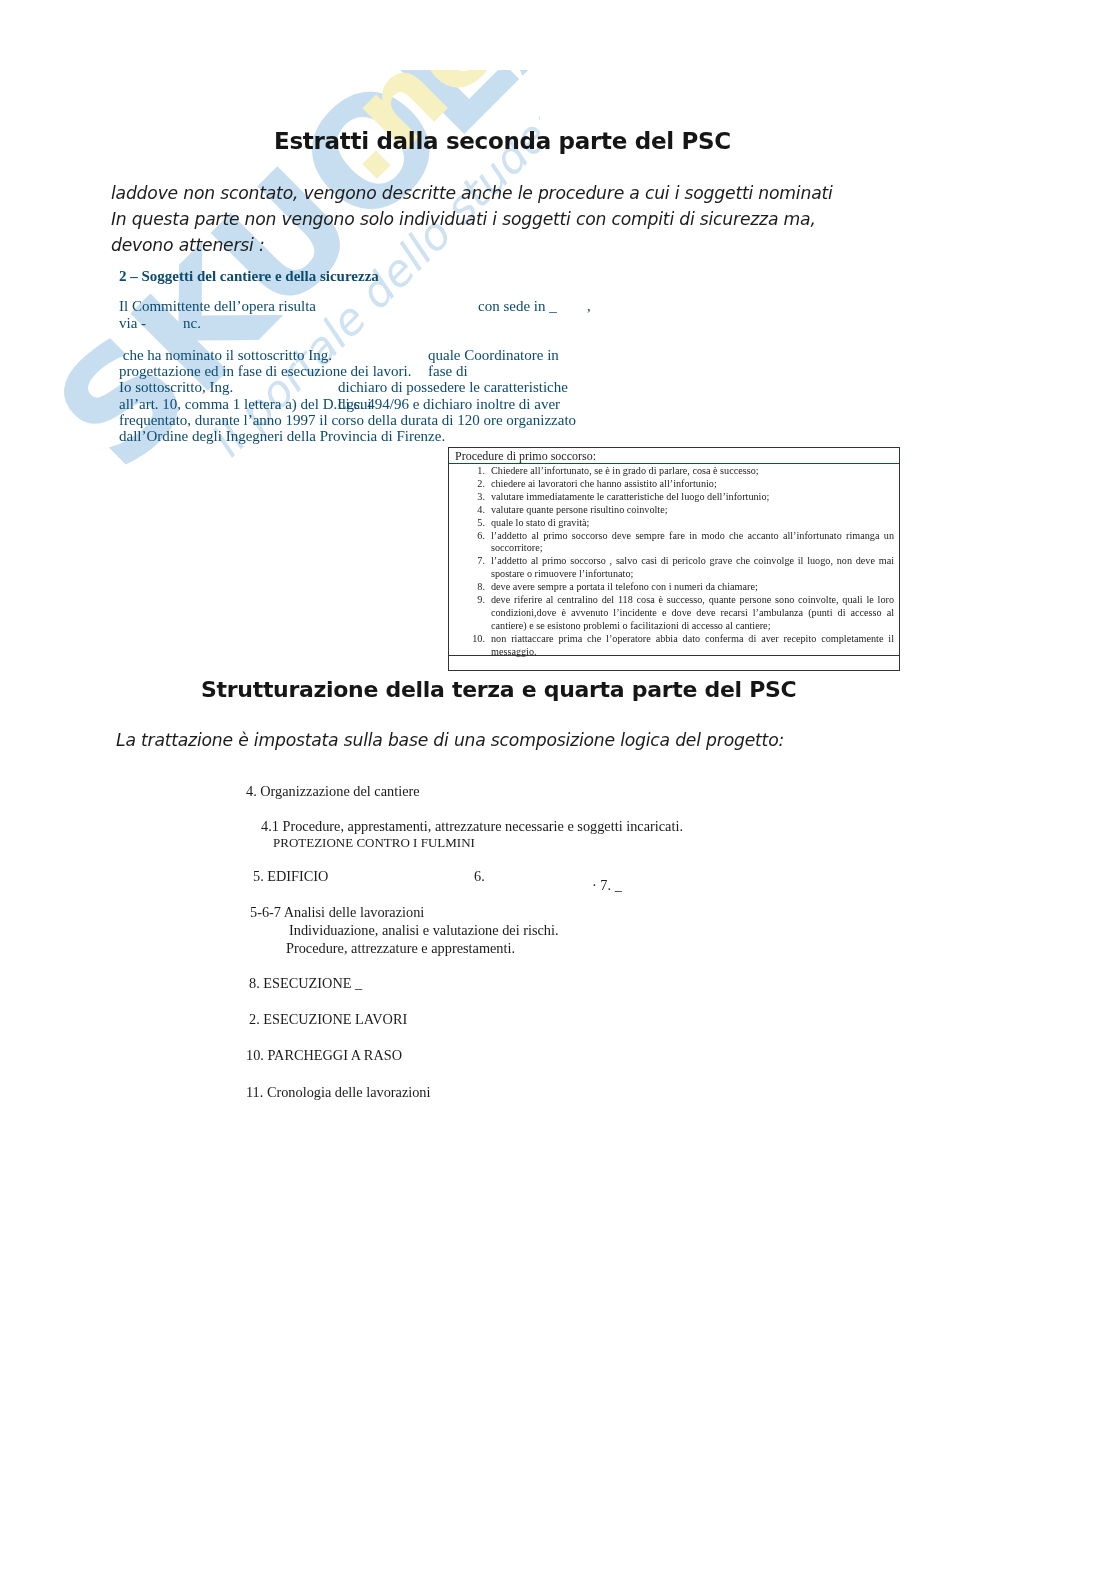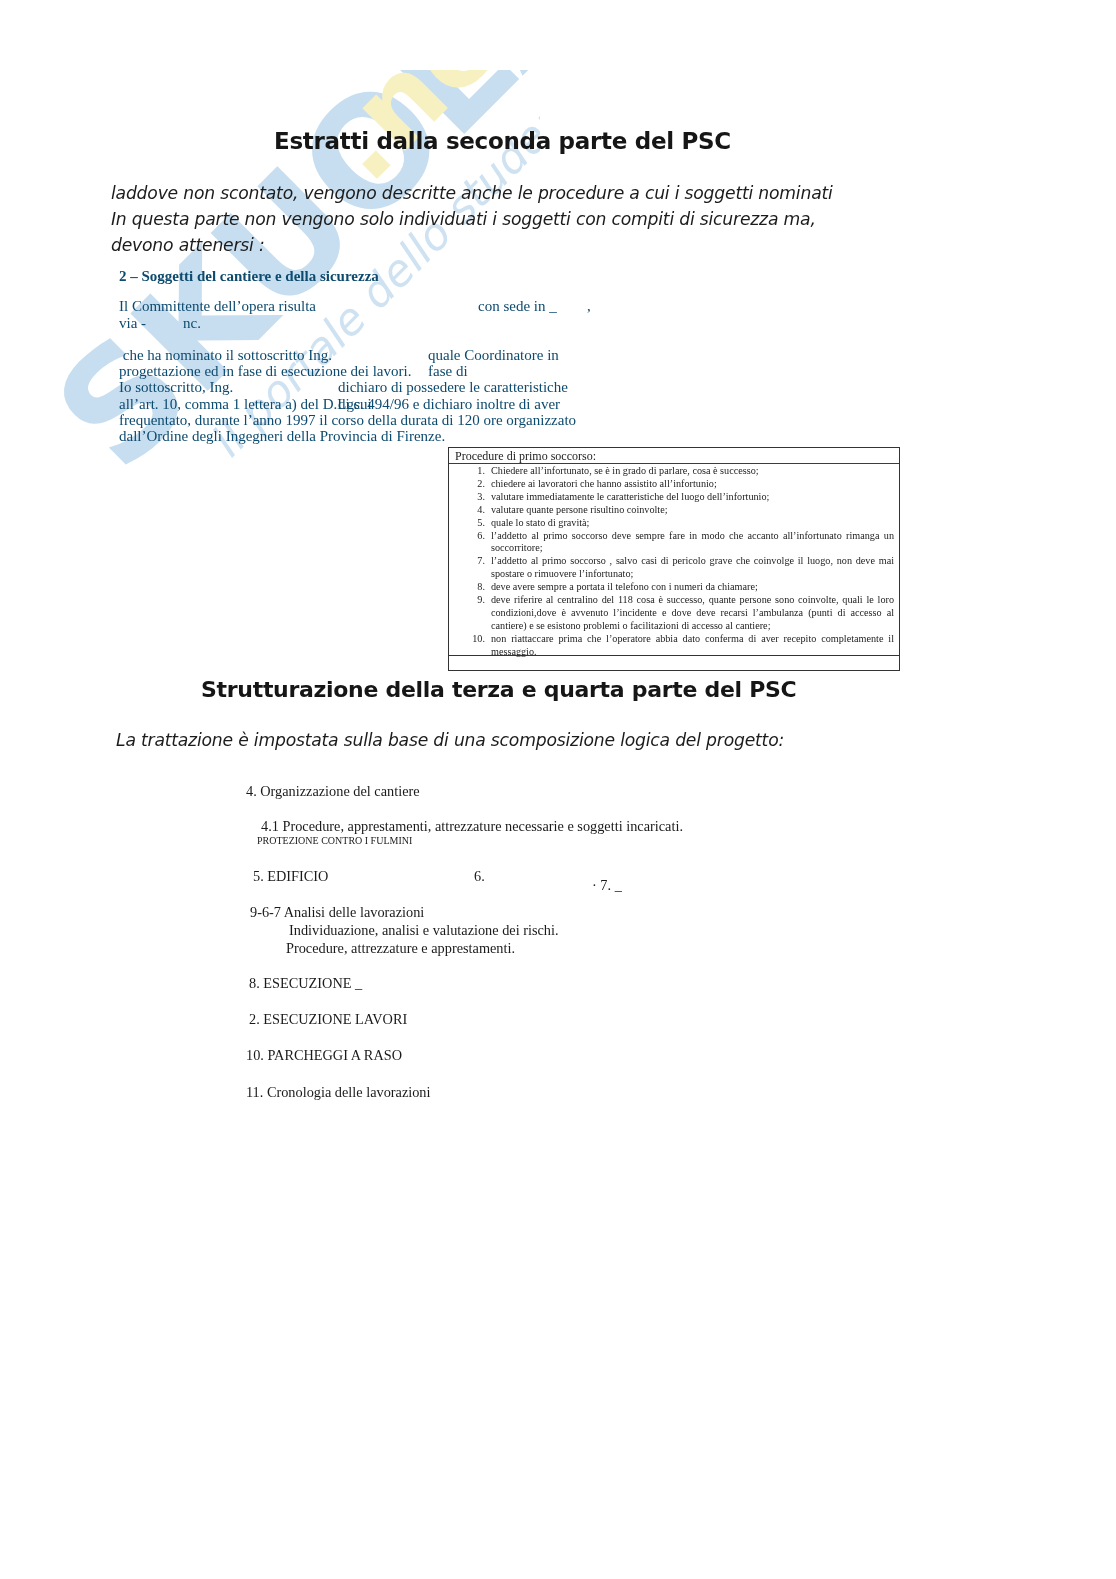--- a/index.html
+++ b/index.html
@@ -111,23 +111,23 @@
       </div>
   </div>
   <div class="fa-foot"></div>
 </div>
 
 <div class="h1" style="left:201px;top:677px;font-size:22px;">Strutturazione della terza e quarta parte del PSC</div>
 <div class="intro" style="left:116px;top:727px;">La trattazione è impostata sulla base di una scomposizione logica del progetto:</div>
 
 <div class="toc b" style="left:246px;top:783px;">4. Organizzazione del cantiere</div>
 <div class="toc" style="left:261px;top:818px;">4.1 Procedure, apprestamenti, attrezzature necessarie e soggetti incaricati.</div>
-<div class="toc b" style="left:257px;top:835px;font-size:10px;">PROTEZIONE CONTRO I FULMINI</div>
+<div class="toc b" style="left:273px;top:835px;font-size:13px;">PROTEZIONE CONTRO I FULMINI</div>
 <div class="toc b" style="left:253px;top:868px;">5. EDIFICIO</div>
 <div class="toc b" style="left:474px;top:868px;">6.</div>
 <div class="toc b" style="left:592px;top:868px;margin-top:9px;">· 7. _</div>
-<div class="toc b" style="left:250px;top:904px;">9-6-7 Analisi delle lavorazioni</div>
+<div class="toc b" style="left:250px;top:904px;">5-6-7 Analisi delle lavorazioni</div>
 <div class="toc b" style="left:289px;top:922px;">Individuazione, analisi e valutazione dei rischi.</div>
 <div class="toc b" style="left:286px;top:940px;">Procedure, attrezzature e apprestamenti.</div>
 <div class="toc b" style="left:249px;top:975px;">8. ESECUZIONE _</div>
 <div class="toc b" style="left:249px;top:1011px;">2. ESECUZIONE LAVORI</div>
 <div class="toc b" style="left:246px;top:1047px;">10. PARCHEGGI A RASO</div>
 <div class="toc b" style="left:246px;top:1084px;">11. Cronologia delle lavorazioni</div>
 
 </body></html>

